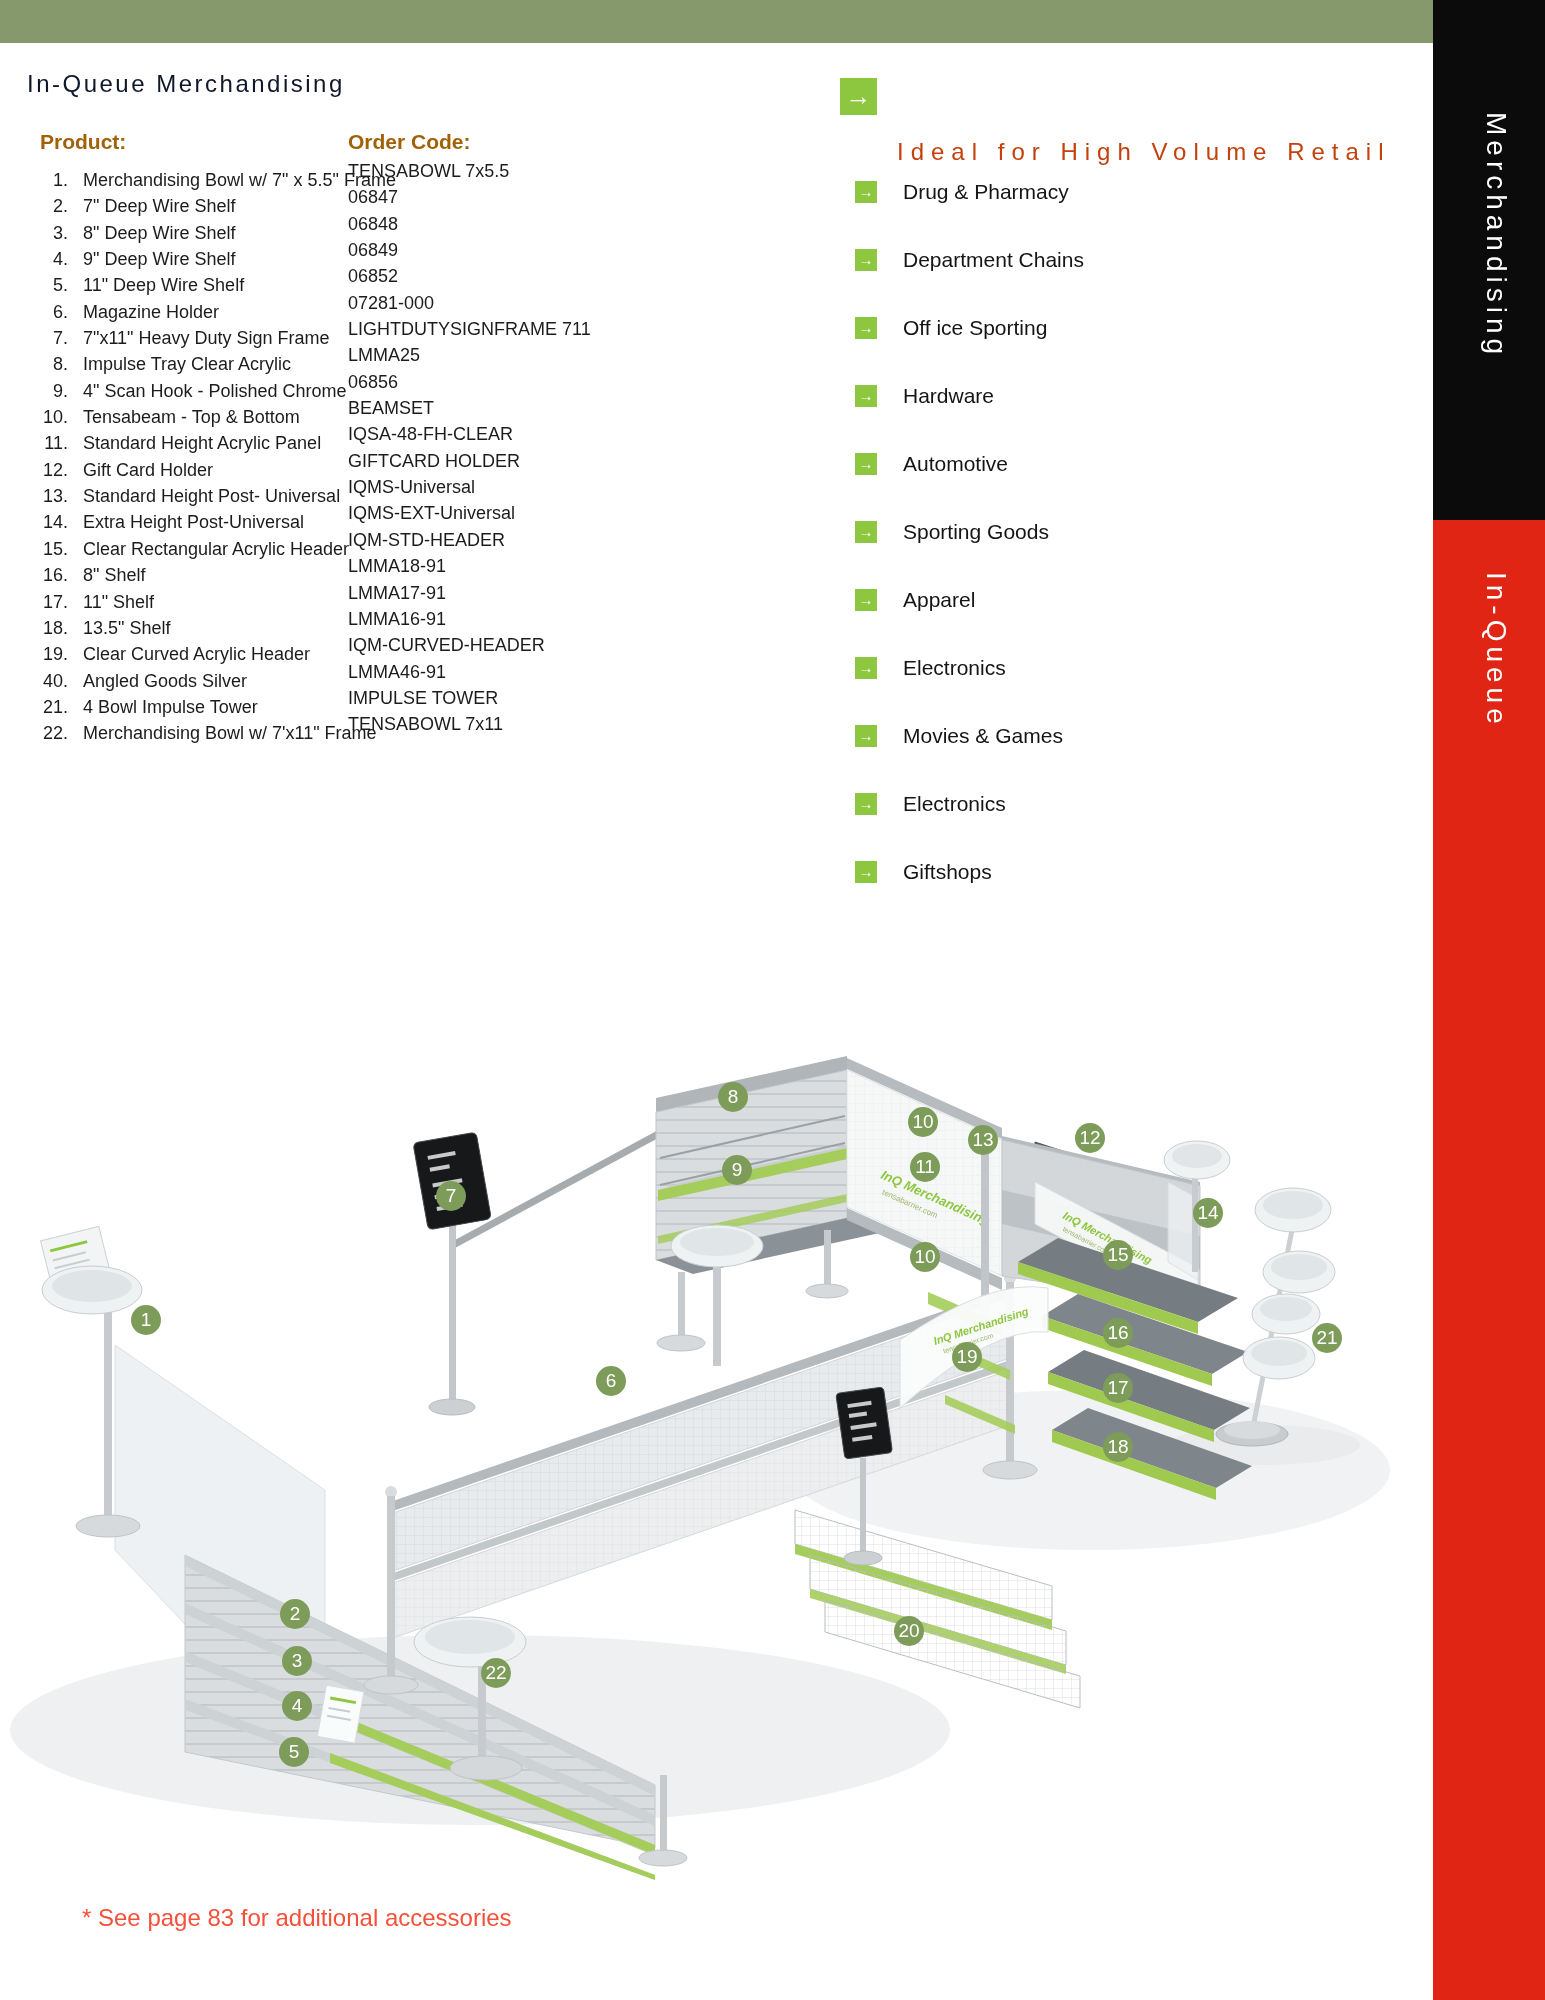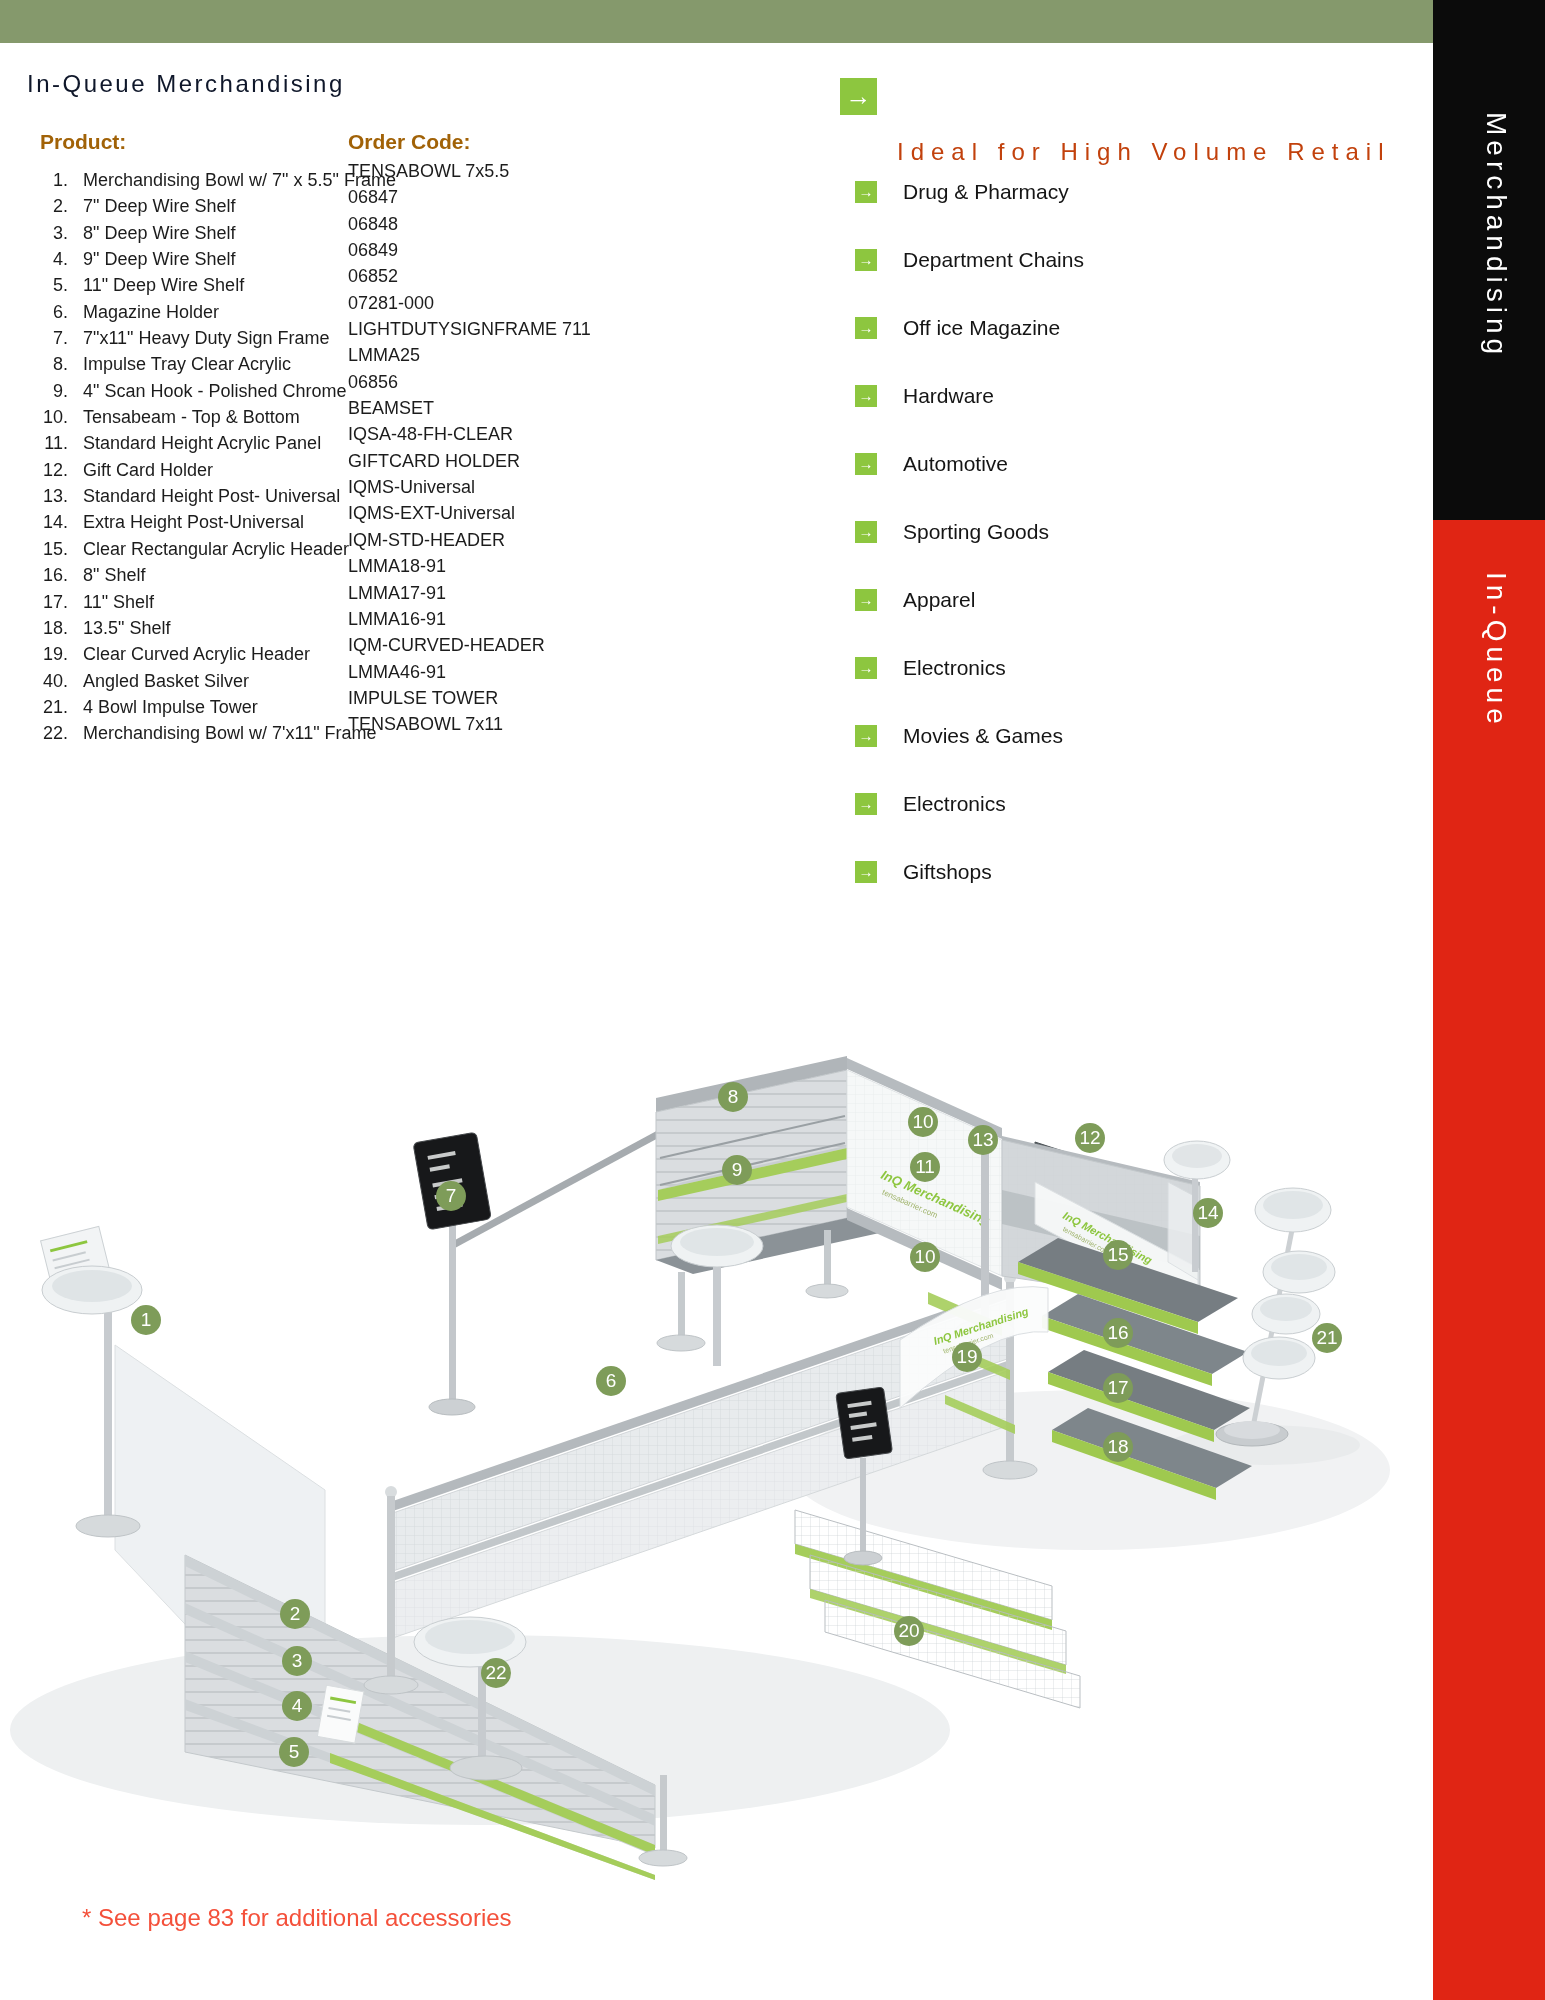--- a/index.html
+++ b/index.html
@@ -124,21 +124,21 @@
       <div class="prow">
         <span class="pnum">18.</span>
         <span class="ptxt">13.5" Shelf</span>
       </div>
       <div class="prow">
         <span class="pnum">19.</span>
         <span class="ptxt">Clear Curved Acrylic Header</span>
       </div>
       <div class="prow">
         <span class="pnum">40.</span>
-        <span class="ptxt">Angled Basket Silver</span>
+        <span class="ptxt">Angled Goods Silver</span>
       </div>
       <div class="prow">
         <span class="pnum">21.</span>
         <span class="ptxt">4 Bowl Impulse Tower</span>
       </div>
       <div class="prow">
         <span class="pnum">22.</span>
         <span class="ptxt">Merchandising Bowl w/ 7'x11" Frame</span>
       </div>
     </div>
@@ -175,21 +175,21 @@
       <div class="loc-item">
         <span class="loc-sq">→</span>
         <span class="loc-label">Drug &amp; Pharmacy</span>
       </div>
       <div class="loc-item">
         <span class="loc-sq">→</span>
         <span class="loc-label">Department Chains</span>
       </div>
       <div class="loc-item">
         <span class="loc-sq">→</span>
-        <span class="loc-label">Off ice Magazine</span>
+        <span class="loc-label">Off ice Sporting</span>
       </div>
       <div class="loc-item">
         <span class="loc-sq">→</span>
         <span class="loc-label">Hardware</span>
       </div>
       <div class="loc-item">
         <span class="loc-sq">→</span>
         <span class="loc-label">Automotive</span>
       </div>
       <div class="loc-item">

